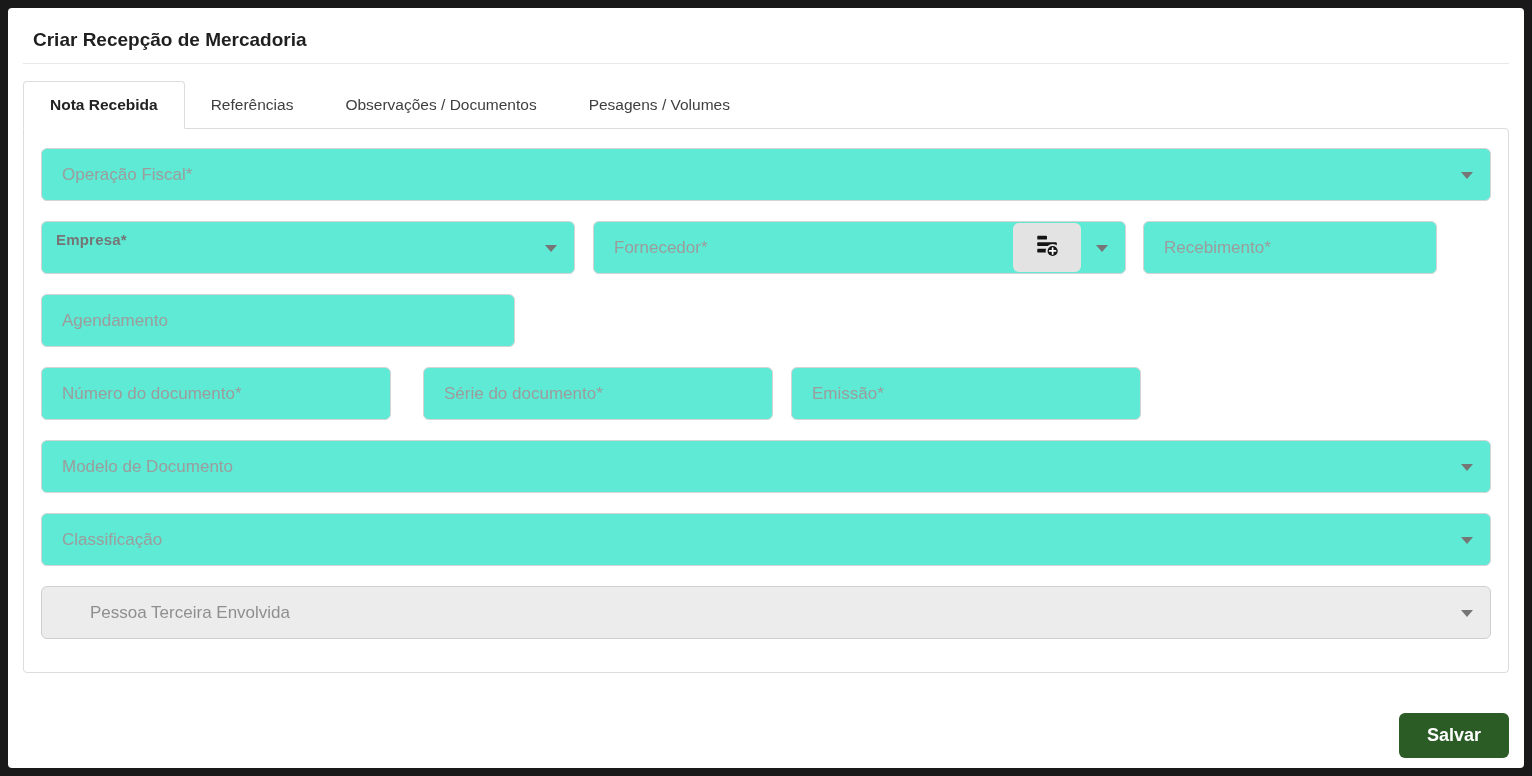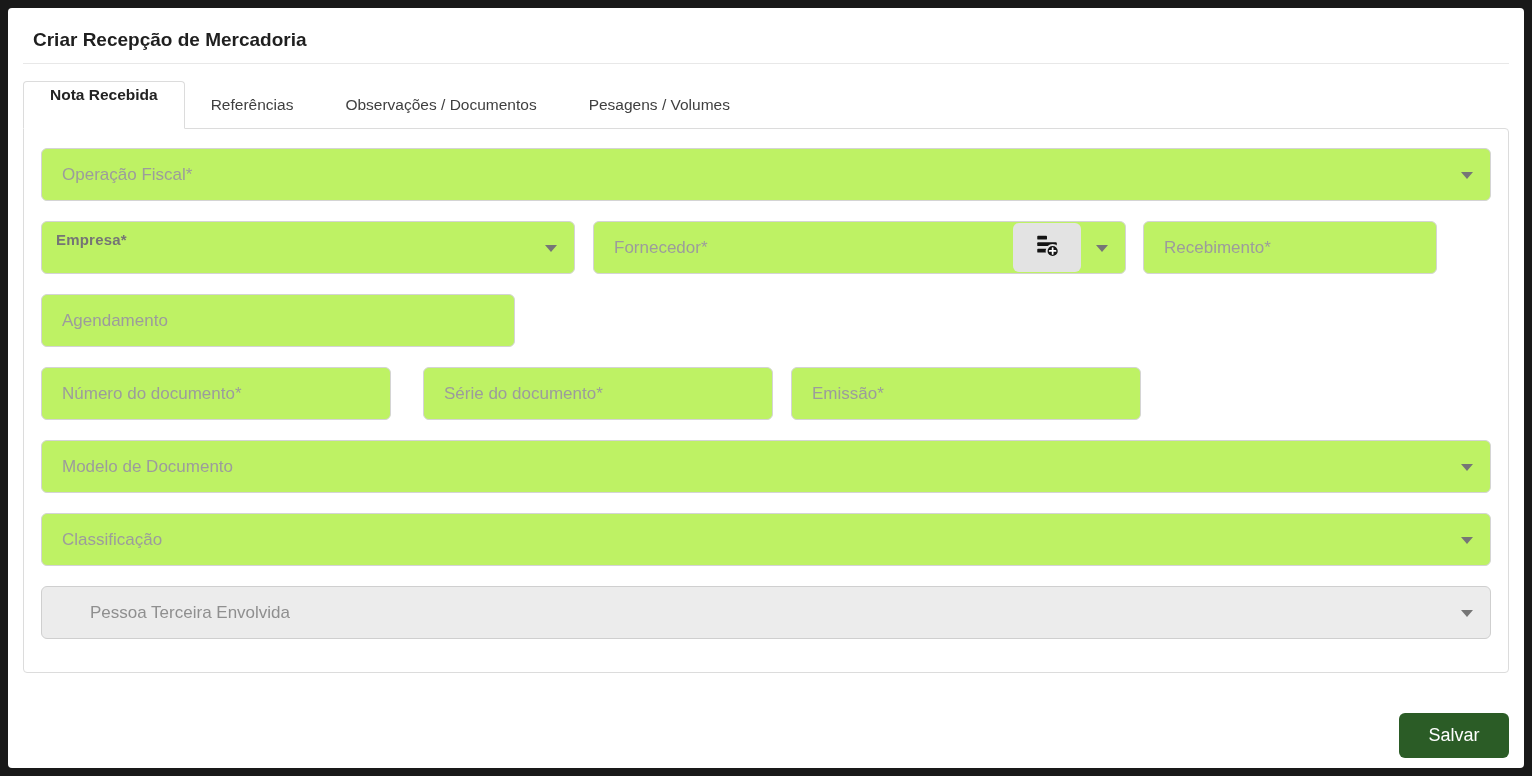--- a/index.html
+++ b/index.html
@@ -22,33 +22,33 @@
 
   
   .tabs { display: flex; position: relative; z-index: 2; margin-bottom: -1px; padding-left: 0; }
   .tab {
     font-size: 15.5px; color: #3f3f3f; padding: 14px 25px; cursor: pointer;
     border: 1px solid transparent; background: transparent; white-space: nowrap;
   }
   .tab.active {
     font-weight: bold; color: #222; background: #fff;
     border: 1px solid #dcdcdc; border-bottom: 1px solid #ffffff;
-    border-radius: 4px 4px 0 0; padding: 4px 26px;
+    border-radius: 4px 4px 0 0; padding: 14px 26px;
   }
 
   
   .card {
     border: 1px solid #dcdcdc; border-radius: 0 4px 4px 4px;
     padding: 19px 17px 33px 17px; background: #fff; position: relative; z-index: 1;
   }
   .frow { display: flex; margin-bottom: 20px; }
   .frow:last-child { margin-bottom: 0; }
 
   .field {
-    height: 53px; border: 1px solid #d4d4d4; border-radius: 6px; background: #bef264;
+    height: 53px; border: 1px solid #d4d4d4; border-radius: 6px; background: #5eead4;
     position: relative; display: flex; align-items: center;
   }
   .field input {
     border: none; outline: none; background: transparent; width: 100%; height: 100%;
     font-family: "Liberation Sans", "DejaVu Sans", sans-serif;
     font-size: 17px; color: #555; padding: 0 20px; border-radius: 6px;
   }
   .field input::placeholder { color: #9c9c9c; opacity: 1; }
   .field.w-full { width: 100%; }
 
@@ -76,21 +76,21 @@
   }
 
   .disabled-field { background: #ececec; border-color: #cfcfcf; padding-left: 28px; }
   .disabled-field input { color: #8f8f8f; }
   .disabled-field input::placeholder { color: #8f8f8f; }
 
   
   .footer { display: flex; justify-content: flex-end; margin-top: 40px; padding-right: 0; }
   .save-btn {
     min-width: 110px; height: 45px; padding: 0 24px;
-    background: #2b5c26; color: #ffffff; font-size: 18px; font-weight: normal;
+    background: #2b5c26; color: #ffffff; font-size: 18px; font-weight: bold;
     font-family: "Liberation Sans", "DejaVu Sans", sans-serif;
     border: none; border-radius: 6px; cursor: pointer;
   }
 
   
   .w-empresa    { width: 534px; margin-right: 18px; }
   .w-fornecedor { width: 533px; margin-right: 17px; }
   .w-receb      { width: 294px; }
   .w-agenda     { width: 474px; }
   .w-350        { width: 350px; }

